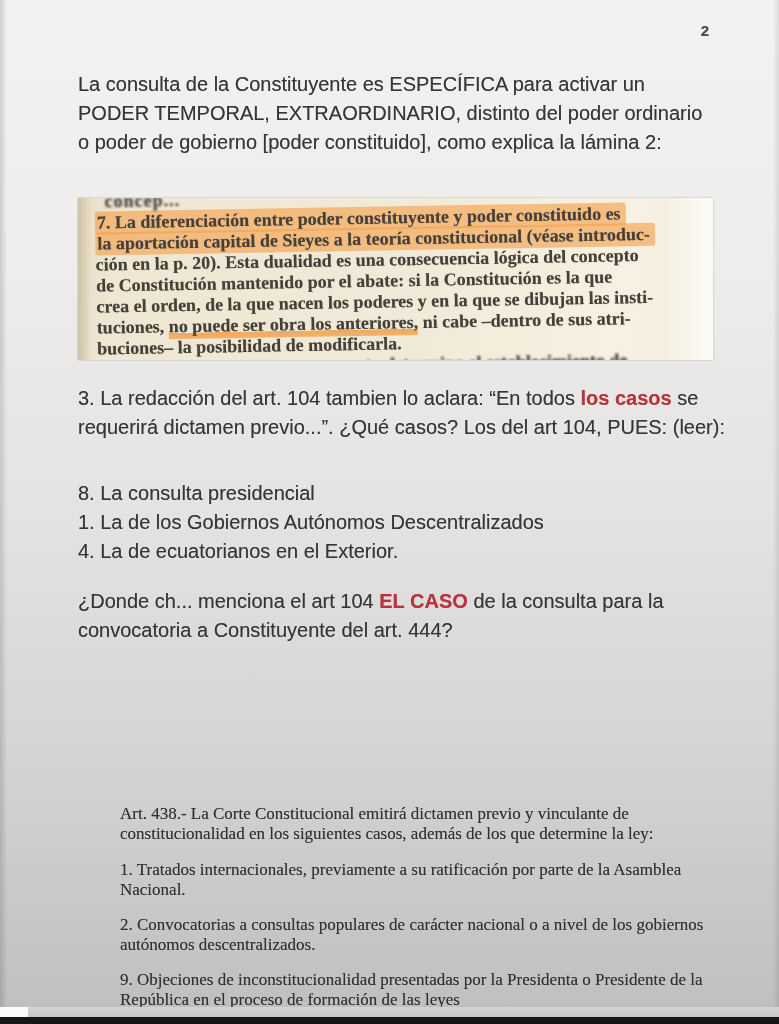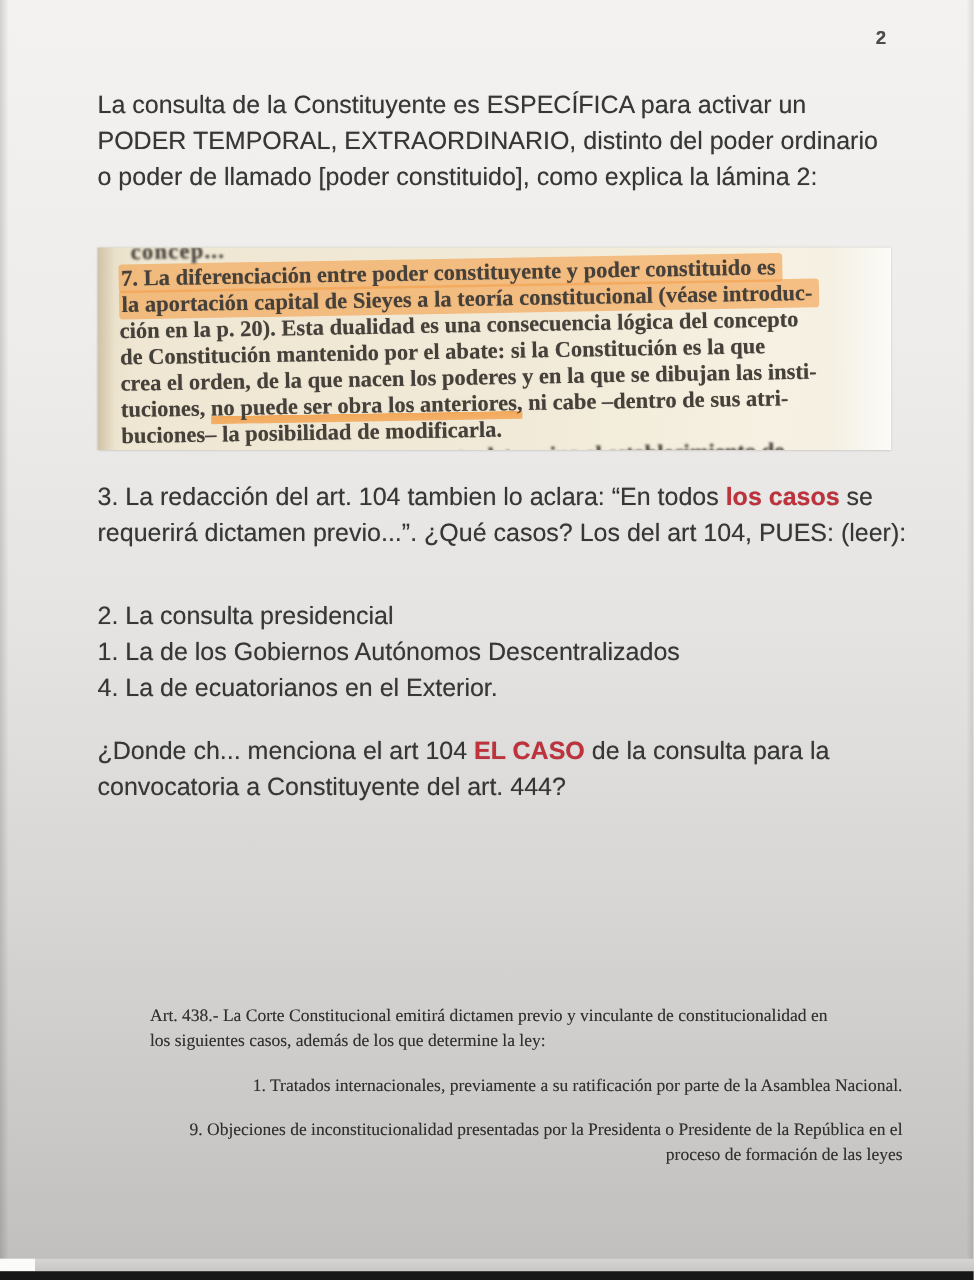--- a/index.html
+++ b/index.html
@@ -74,25 +74,25 @@
     background: linear-gradient(180deg, rgba(0,0,0,0) 72%, rgba(243,158,70,0.85) 74%, rgba(243,158,70,0.75) 100%);
     padding-bottom: 3px;
   }
   .partial-top { filter: blur(0.8px); margin-left: 10px; letter-spacing: 1px; }
   .partial-bottom { filter: blur(0.9px); margin-left: 238px; }
 
   
   .article {
     position: absolute; left: 120px; top: 804px; width: 602px;
     font-family: "Liberation Serif", serif;
-    font-size: 14px; line-height: 20px; color: #303030;
+    font-size: 17px; line-height: 20px; color: #303030;
     text-shadow: 0 0 0.5px rgba(60,60,60,0.5);
   }
   .article .a-intro { max-width: 560px; margin-bottom: 16px; }
-  .article .a-item  { margin-bottom: 15px; text-align: right; }
+  .article .a-item  { margin-bottom: 15px; }
 
   
   .scrub-track {
     position: absolute; left: 0; bottom: 7px;
     width: 779px; height: 10px;
     background: linear-gradient(180deg, #d6d5d4, #c7c6c5);
   }
   .scrub-progress {
     position: absolute; left: 0; top: 0; height: 10px; width: 28px;
     background: #fbfbfa;
@@ -105,52 +105,53 @@
 </style>
 </head>
 <body>
 
 <div id="page">
   <div class="edge-left"></div>
   <div class="edge-right"></div>
 
   <div class="pagenum">2</div>
 
-  <p class="body-text intro">La consulta de la Constituyente es  ESPECÍFICA para activar un PODER TEMPORAL, EXTRAORDINARIO, distinto del poder ordinario o poder de llamado [poder constituido], como explica la lámina 2:</p>
+  <p class="body-text intro">La consulta de la Constituyente es  ESPECÍFICA para activar un PODER TEMPORAL, EXTRAORDINARIO, distinto del poder ordinario o poder de gobierno [poder constituido], como explica la lámina 2:</p>
 
   <div class="scan">
     <div class="scan-gutter"></div>
     <div class="scan-curl"></div>
     <div class="scan-text">
       <div class="scan-line partial-top">concep...</div>
       <div class="scan-line hl"><span>7.  La diferenciación entre poder constituyente y poder constituido es</span></div>
       <div class="scan-line hl"><span>la aportación capital de Sieyes a la teoría constitucional (véase introduc-</span></div>
       <div class="scan-line">ción en la p. 20). Esta dualidad es una consecuencia lógica del concepto</div>
       <div class="scan-line">de Constitución mantenido por el abate: si la Constitución es la que</div>
       <div class="scan-line">crea el orden, de la que nacen los poderes y en la que se dibujan las insti-</div>
       <div class="scan-line"><span>tuciones, </span><span class="orange-underline">no puede ser obra los anteriores,</span><span> ni cabe –dentro de sus atri-</span></div>
       <div class="scan-line">buciones– la posibilidad de modificarla.</div>
       <div class="scan-line partial-bottom">punto determina el establecimiento de</div>
     </div>
   </div>
 
   <p class="body-text para3"><span>3. La redacción del art. 104 tambien lo aclara: “En todos </span><span class="red">los casos</span><span> se requerirá dictamen previo...”. ¿Qué casos? Los del art 104, PUES: (leer):</span></p>
 
   <div class="body-text list104">
-    <div>2. La consulta presidencial</div>
+    <div>8. La consulta presidencial</div>
     <div>1. La de los Gobiernos Autónomos Descentralizados</div>
     <div>4. La de ecuatorianos en el Exterior.</div>
   </div>
 
   <p class="body-text question"><span>¿Donde ch... menciona el art 104 </span><span class="red">EL CASO</span><span> de la consulta para la convocatoria a Constituyente del art. 444?</span></p>
 
 
   <div class="article">
     <div class="a-intro">Art. 438.- La Corte Constitucional emitirá dictamen previo y vinculante de constitucionalidad en los siguientes casos, además de los que determine la ley:</div>
     <div class="a-item">1. Tratados internacionales, previamente a su ratificación por parte de la Asamblea Nacional.</div>
+    <div class="a-item">2. Convocatorias a consultas populares de carácter nacional o a nivel de los gobiernos autónomos descentralizados.</div>
     <div class="a-item">9. Objeciones de inconstitucionalidad presentadas por la Presidenta o Presidente de la República en el proceso de formación de las leyes</div>
   </div>
 
   <div class="scrub-track">
     <div class="scrub-progress"></div>
   </div>
   <div class="bottom-bar"></div>
 </div>
 
 </body></html>

